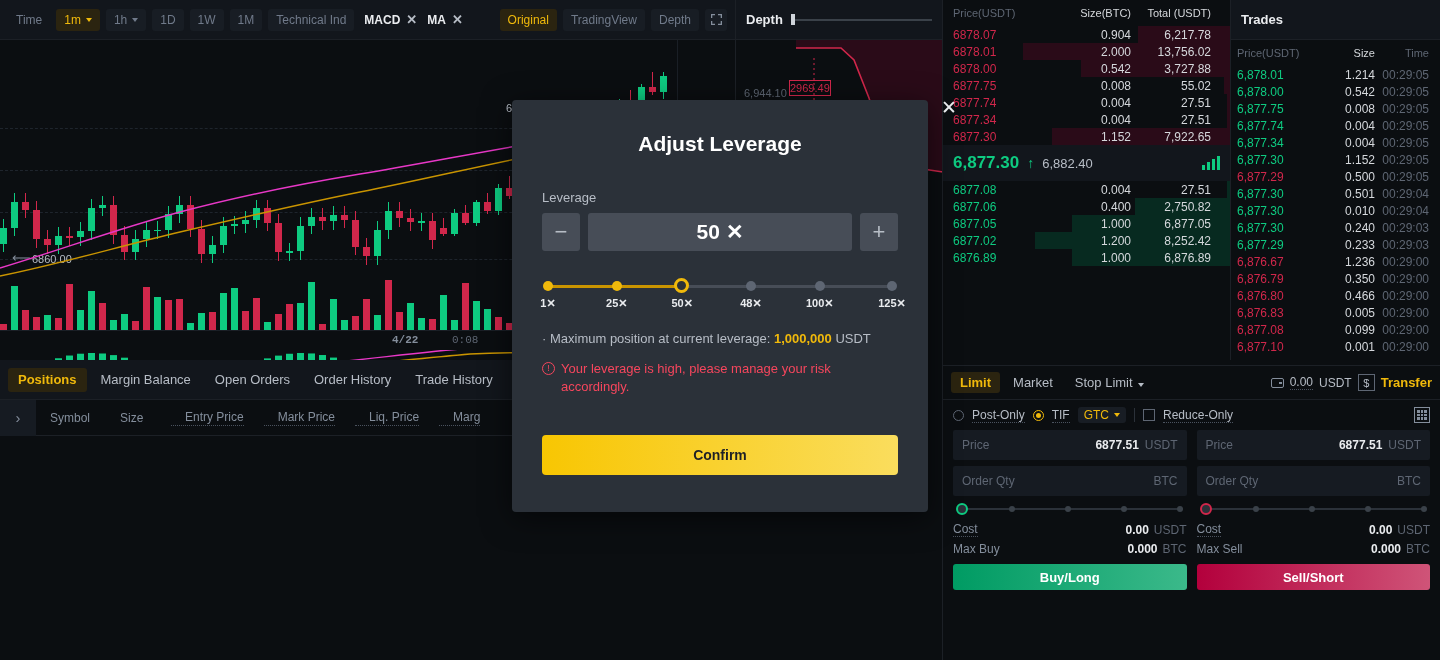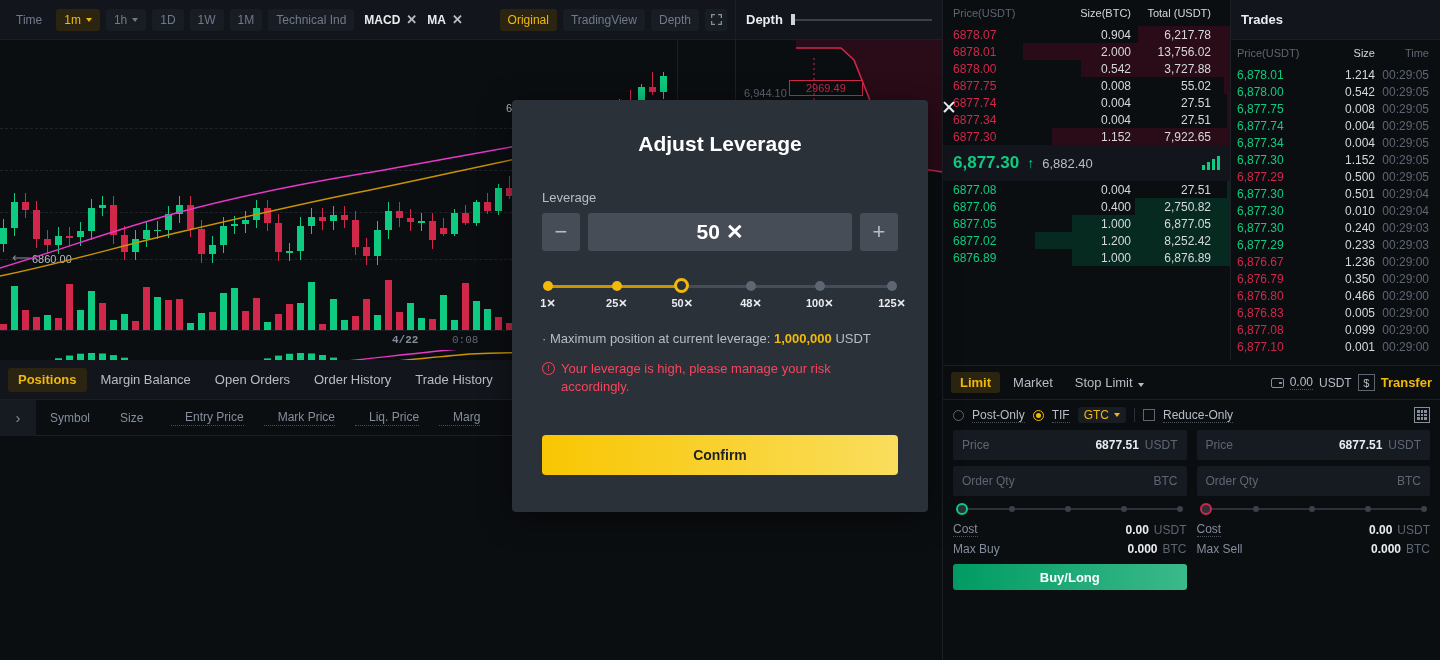--- a/index.html
+++ b/index.html
@@ -73,21 +73,21 @@
      background:#0b0e11; border-left:1px solid #1c2026; }
   .depth-hd { height:40px; display:flex;align-items:center; padding:0 10px; gap:8px;
      background:#12161c; border-bottom:1px solid #1c2026;}
   .depth-title { color:#eaecef; font-size:13px; font-weight:bold; }
   .slider-mini { flex:1; height:10px; display:flex; align-items:center; }
   .slider-mini .trk { flex:1; height:2px; background:#3a4149; }
   .slider-mini .hnd { width:4px; height:11px; background:#cfd4da; }
   .depth-body { position:relative; width:207px; height:320px; overflow:hidden; }
   .depth-lbl { position:absolute; color:#5e6673; font-size:11px; }
   .depth-tip { position:absolute; border:1px solid #d1274b; color:#d1274b;
-     font-size:11px; padding:1px 16px; background:#0b0e11; }
+     font-size:11px; padding:1px 0; background:#0b0e11; }
 
   
   .ob-col { position:absolute; left:942px; top:0; width:288px; height:660px;
      background:#0b0e11; border-left:1px solid #1c2026;}
   .ob-hd { height:40px; display:flex; align-items:center; padding:0 10px; gap:7px;
      background:#12161c; border-bottom:1px solid #1c2026; }
   .ob-title { color:#eaecef; font-size:13px; font-weight:bold; margin-right:8px;}
   .ob-mode { width:26px;height:20px;border-radius:3px;display:flex;flex-direction:column;
      justify-content:center;gap:1px;padding:2px 3px; }
   .ob-mode.active { background:#2b2410; }
@@ -1017,20 +1017,21 @@
         <div class="of-stat">
           <span class="st-lbl dot">Cost</span>
           <span class="st-val">0.00</span>
           <span class="st-unit">USDT</span>
         </div>
         <div class="of-stat">
           <span class="st-lbl">Max Sell</span>
           <span class="st-val">0.000</span>
           <span class="st-unit">BTC</span>
         </div>
+        <div class="trade-btn sell-btn">Sell/Short</div>
       </div>
     </div>
   </div>
 
   <div class="close-x">✕</div>
 
   <div class="modal">
     <div class="modal-title">Adjust Leverage</div>
     <div class="modal-body">
       <div class="lev-lbl">Leverage</div>

